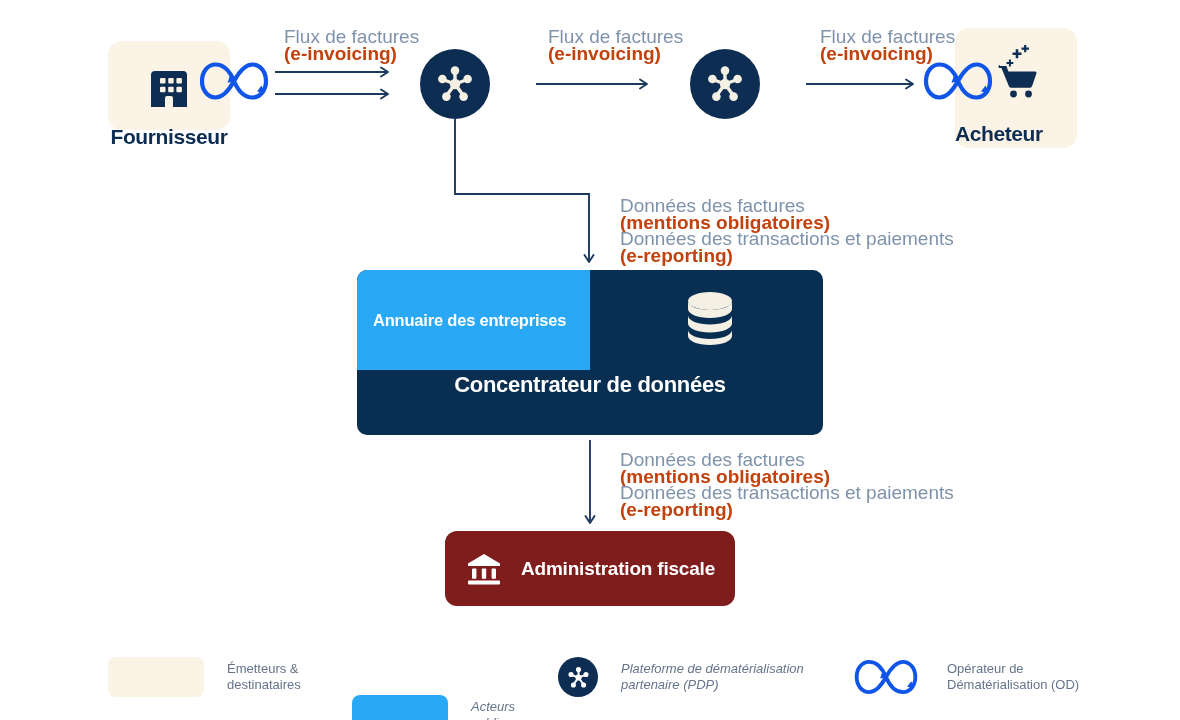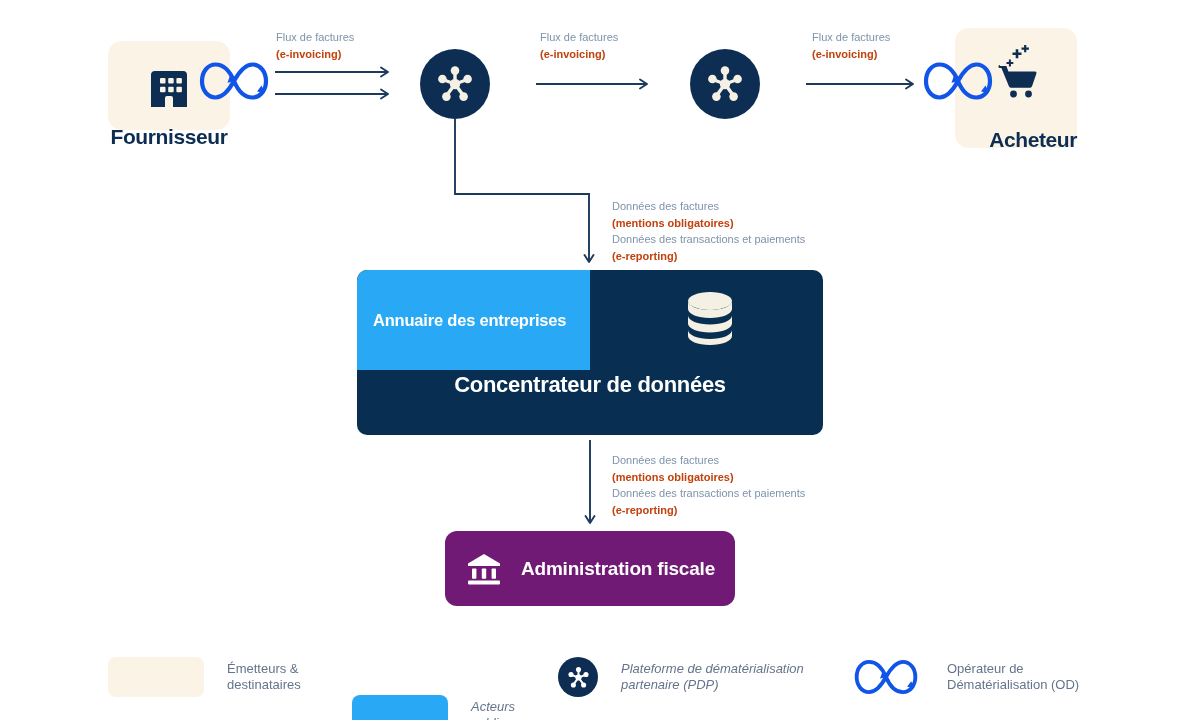--- a/index.html
+++ b/index.html
@@ -37,23 +37,24 @@
     position: absolute;
     width: 70px; height: 70px;
     border-radius: 50%;
     background: #0d2d52;
     display: flex; align-items: center; justify-content: center;
   }
 
   
   .flow-text {
     position: absolute;
-    font-size: 11px;
+    font-size: 19px;
     line-height: 16.5px;
     white-space: nowrap;
+    margin-left: 8px;
   }
   .flow-text .l1, .flow-text .l3 { color: #7e93ab; font-weight: normal; }
   .flow-text .l2, .flow-text .l4 { color: #c2410c; font-weight: bold; }
 
   
   .concentrator {
     position: absolute;
     background: #082f52;
     border-radius: 10px;
     overflow: hidden;
@@ -80,21 +81,21 @@
     text-align: center;
     color: #ffffff;
     font-weight: bold;
     font-size: 22px;
     letter-spacing: -0.3px;
   }
 
   
   .admin-box {
     position: absolute;
-    background: #701a75;
+    background: #7f1d1d;
     border-radius: 12px;
     display: flex;
     align-items: center;
     justify-content: center;
     gap: 18px;
   }
   .admin-label {
     color: #ffffff;
     font-weight: bold;
     font-size: 19px;
@@ -241,21 +242,21 @@
         <g fill="#0d2d52">
           <path d="M24.5 10.5 h3.2 v-3.2 h2.6 v3.2 h3.2 v2.6 h-3.2 v3.2 h-2.6 v-3.2 h-3.2 z"></path>
           <path d="M33.5 5.5 h2.6 v-2.6 h2.2 v2.6 h2.6 v2.2 h-2.6 v2.6 h-2.2 v-2.6 h-2.6 z"></path>
           <path d="M18.5 20 h2.4 v-2.4 h2 v2.4 h2.4 v2 h-2.4 v2.4 h-2 v-2.4 h-2.4 z"></path>
           <path d="M12 24 h6.4 l2 5.6 h26.4 a1.6 1.6 0 0 1 1.52 2.1 l-4.3 12.6 a2 2 0 0 1 -1.9 1.35 h-19.3 a2 2 0 0 1 -1.9 -1.35 l-7.5 -18.2 h-1.42 a1.6 1.6 0 0 1 0 -3.2 z"></path>
           <circle cx="25.5" cy="52" r="3.4"></circle>
           <circle cx="40.5" cy="52" r="3.4"></circle>
         </g>
       </svg>
     </span>
-    <span class="actor-label abs" style="left:0; right:0; top:100px; text-align:right;">Acheteur</span>
+    <span class="actor-label abs" style="left:0; right:0; top:94px; text-align:left;">Acheteur</span>
   </div>
 
   <span class="abs" style="left:922px; top:57px; width:72px; height:48px;">
     <svg width="72" height="48" viewBox="0 0 72 48">
       <g fill="none" stroke="#1155e8" stroke-width="4.2" stroke-linecap="round">
         <path d="M36 24 C31 12 24 7.5 17.5 7.5 C9.6 7.5 4 14.9 4 24 C4 33.1 9.6 40.5 17.5 40.5 C25.4 40.5 31 33.1 36 24 C41 14.9 46.6 7.5 54.5 7.5 C62.4 7.5 68 14.9 68 24 C68 33.1 62.4 40.5 54.5 40.5 C48 40.5 41 36 36 24"></path>
       </g>
       <path d="M33 17 l4.5 7.6 l-8.6 0.4 z" fill="#1155e8" transform="rotate(-8 34 21)"></path>
       <path d="M63.5 28.5 l3.5 7.5 l-8 -1.5 z" fill="#1155e8"></path>
     </svg>

